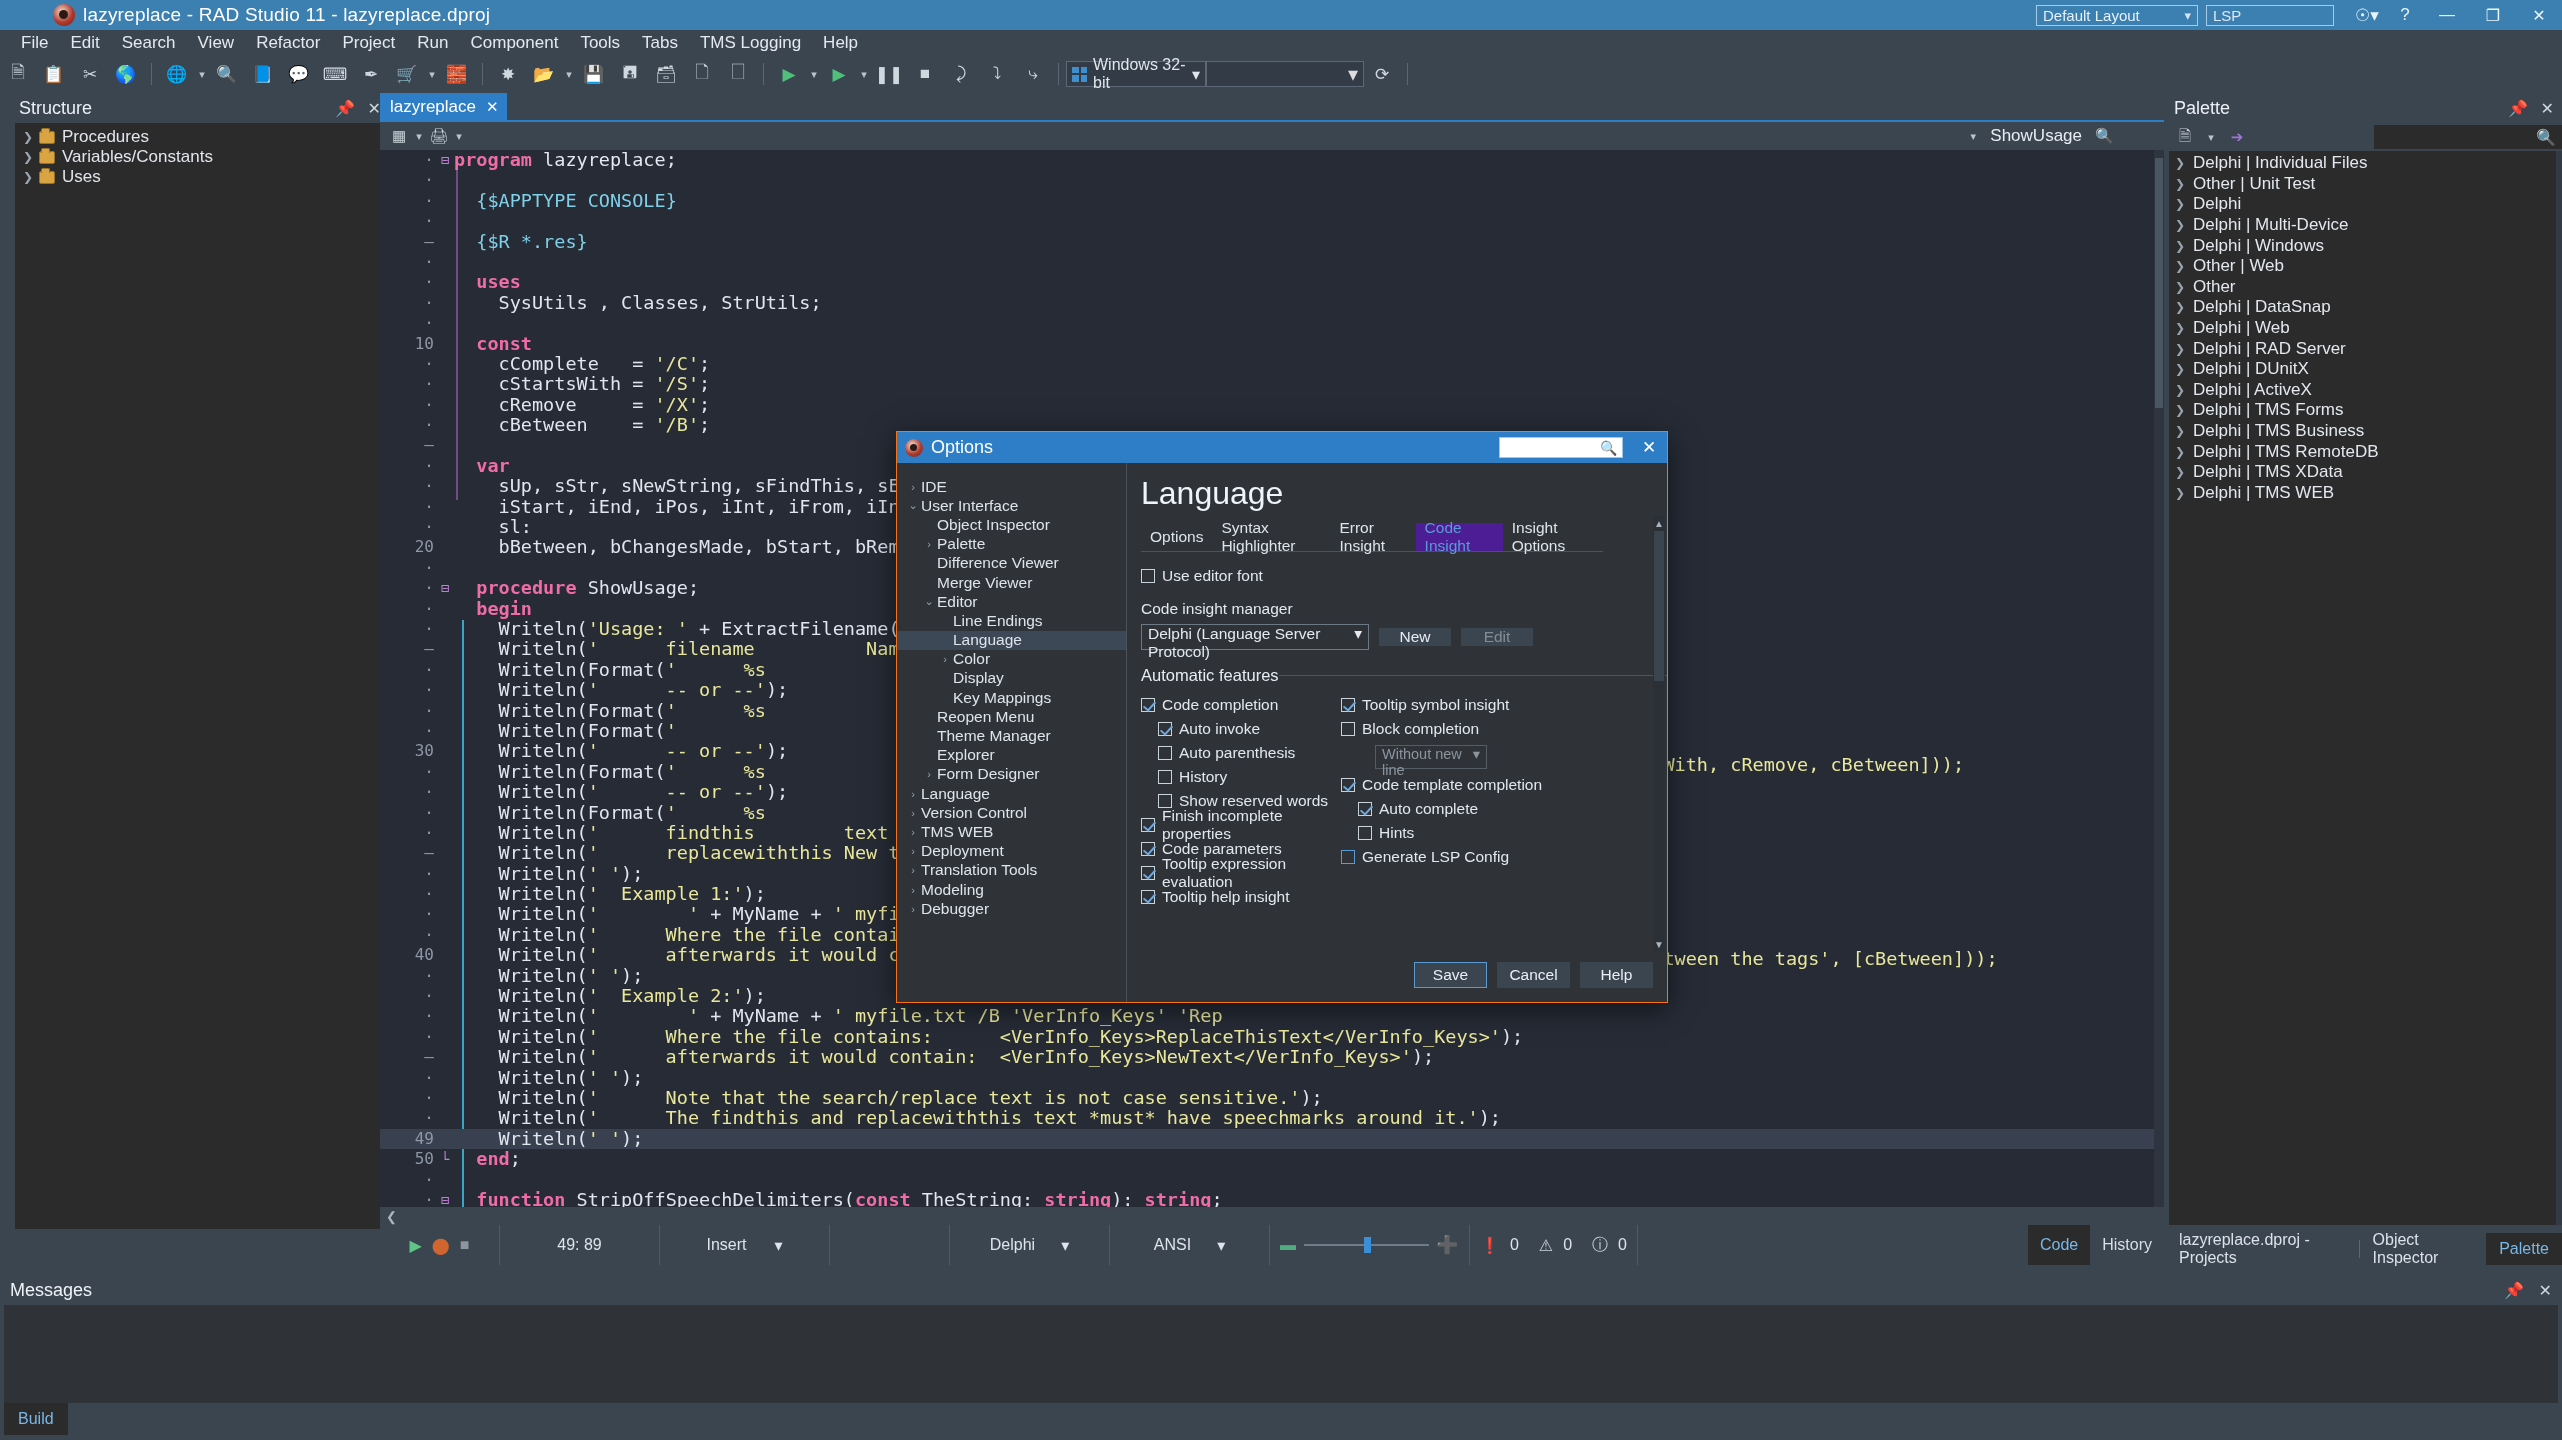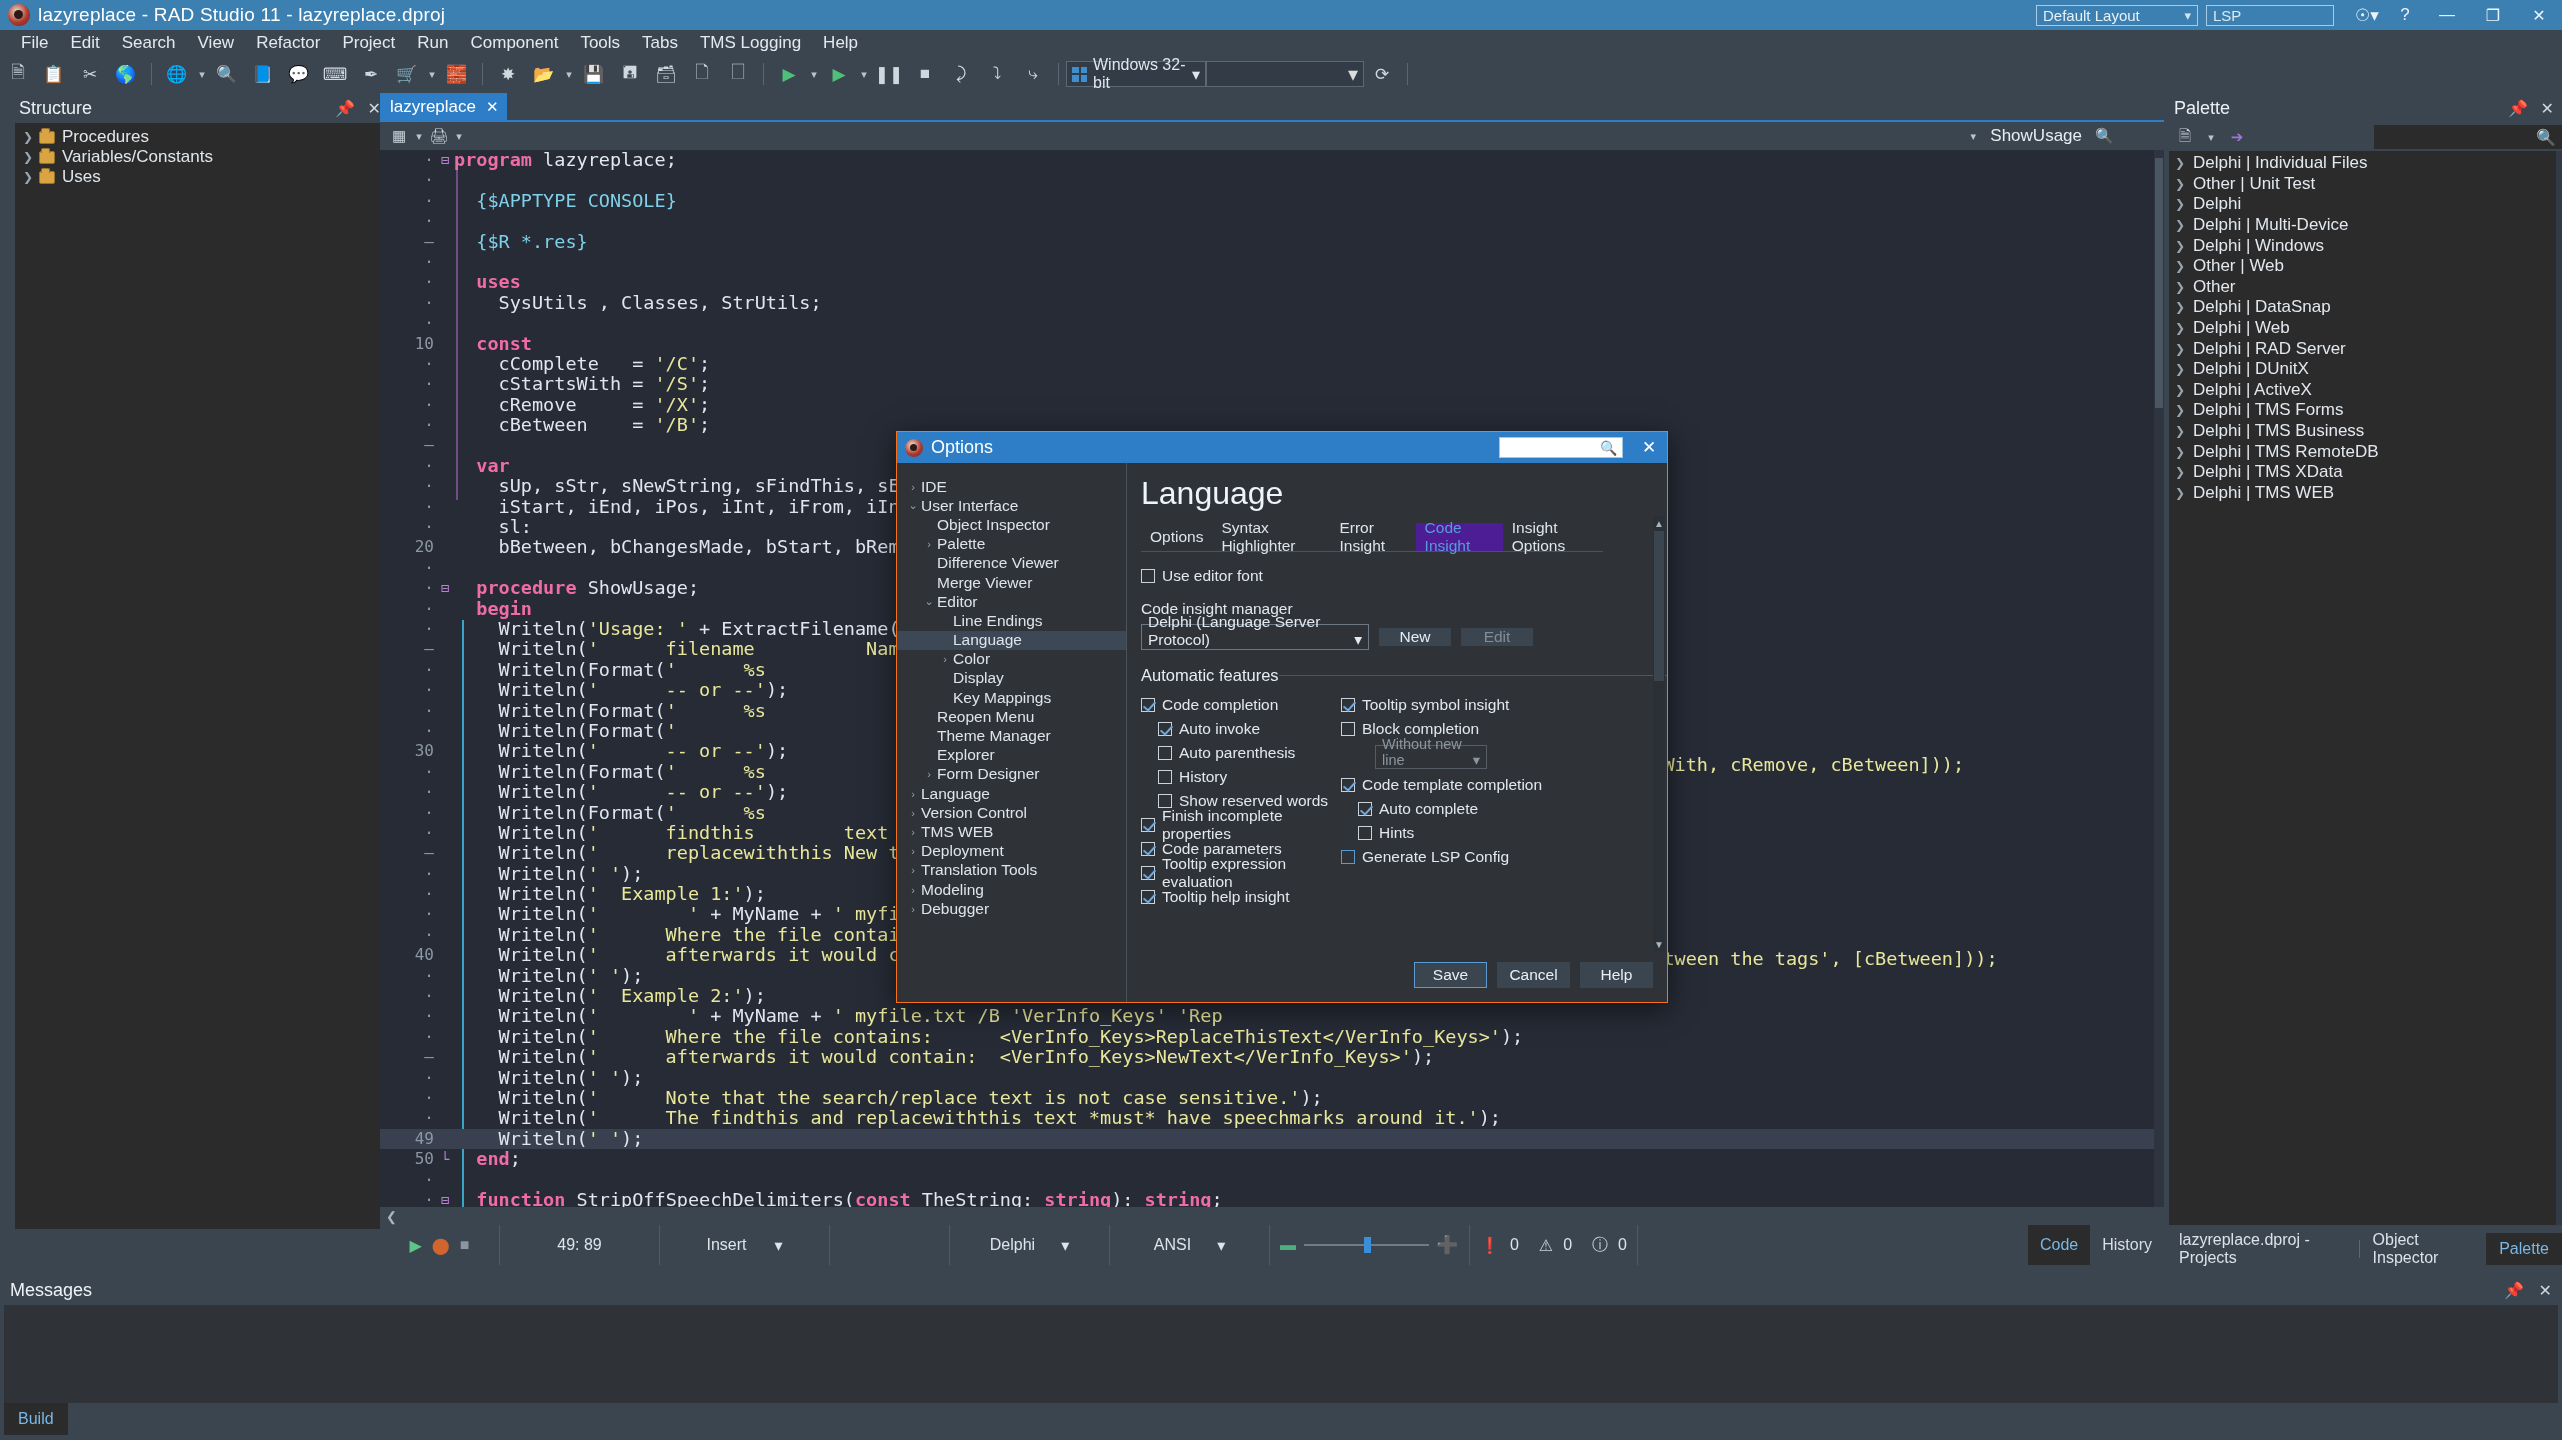--- a/index.html
+++ b/index.html
@@ -6,21 +6,21 @@
   html,body { width:2562px; height:1440px; overflow:hidden; }
   body {
     font-family:"Liberation Sans", sans-serif;
     background:#2b2b2b; color:#dcdcdc; font-size:20px;
     -webkit-font-smoothing:antialiased;
   }
   .app { position:relative; width:2562px; height:1440px; background:#3b4550; }
 
   
   .titlebar{ position:absolute; left:0; top:0; width:2562px; height:30px;
-    background:#3c7fb1; display:flex; align-items:center; }
+    background:#3c7fb1; display:flex; align-items:center;padding-left:45px; }
   .title-logo{ width:22px; height:22px; margin-left:8px; margin-right:8px;
     border-radius:50%; background:radial-gradient(circle at 40% 35%, #f0e0d0 0%, #b03a2e 55%, #6d1f18 100%);
     position:relative; flex:0 0 auto; }
   .title-logo:after{ content:""; position:absolute; left:6px; top:6px; width:9px; height:9px;
     border-radius:50%; background:#2b1a14; }
   .title-text{ font-size:19px; color:#ffffff; letter-spacing:.2px; }
   .title-right{ margin-left:auto; display:flex; align-items:center; gap:0; height:30px; }
   .tb-combo{ width:162px; height:21px; border:1px solid #a8cbe4; background:transparent;
     color:#e6f1f8; font-size:15px; display:flex; align-items:center; padding:0 6px; margin-right:8px;}
   .tb-combo .cv{ flex:1; }
@@ -146,21 +146,21 @@
   .dlg-tabs{ display:flex; align-items:flex-end; height:28px; border-bottom:1px solid #4a525b; width:462px;}
   .dtab{ height:28px; display:flex; align-items:center; padding:0 9px; font-size:15.5px; color:#dde4ea;}
   .dtab.active{ background:#4c1d95; color:#5b9bd5;}
   .chk{ display:flex; align-items:center; gap:7px; font-size:15.5px; color:#e2e8ee; height:24px;}
   .box{ width:14px; height:14px; border:1px solid #c9d3db; background:#2f3338; position:relative; flex:0 0 auto;}
   .box.checked:after{ content:""; position:absolute; left:3.5px; top:0px; width:5px; height:10px;
     border:solid #6fa8dc; border-width:0 2px 2px 0; transform:rotate(42deg);}
   .box.blue{ border-color:#5b9bd5; }
   .fld-lbl{ font-size:15.5px; color:#e2e8ee; }
   .d-combo{ width:228px; height:26px; border:1px solid #6c7883; background:#2f3338; color:#e4eaf0;
-    font-size:15.5px; display:flex; align-items:flex-end; padding:0 6px; }
+    font-size:15.5px; display:flex; align-items:flex-start; padding:0 6px; }
   .d-combo .cv{flex:1;}
   .d-combo.dis{ color:#8b959f; border-color:#545c66;}
   .d-btn{ width:72px; height:18px; background:#3b4550; color:#e6ecf1; font-size:15.5px;
     display:flex; align-items:center; justify-content:center; border:none;}
   .d-btn.dis{ color:#848d96; }
   .grp{ display:flex; align-items:center; margin-top:16px;}
   .grp .gt{ font-size:16.5px; color:#e6ecf2; white-space:nowrap;}
   .grp .gl{ flex:1; height:1px; background:#4d555e;}
   .cols{ display:flex; margin-top:8px;}
   .col-l{ width:200px;}

